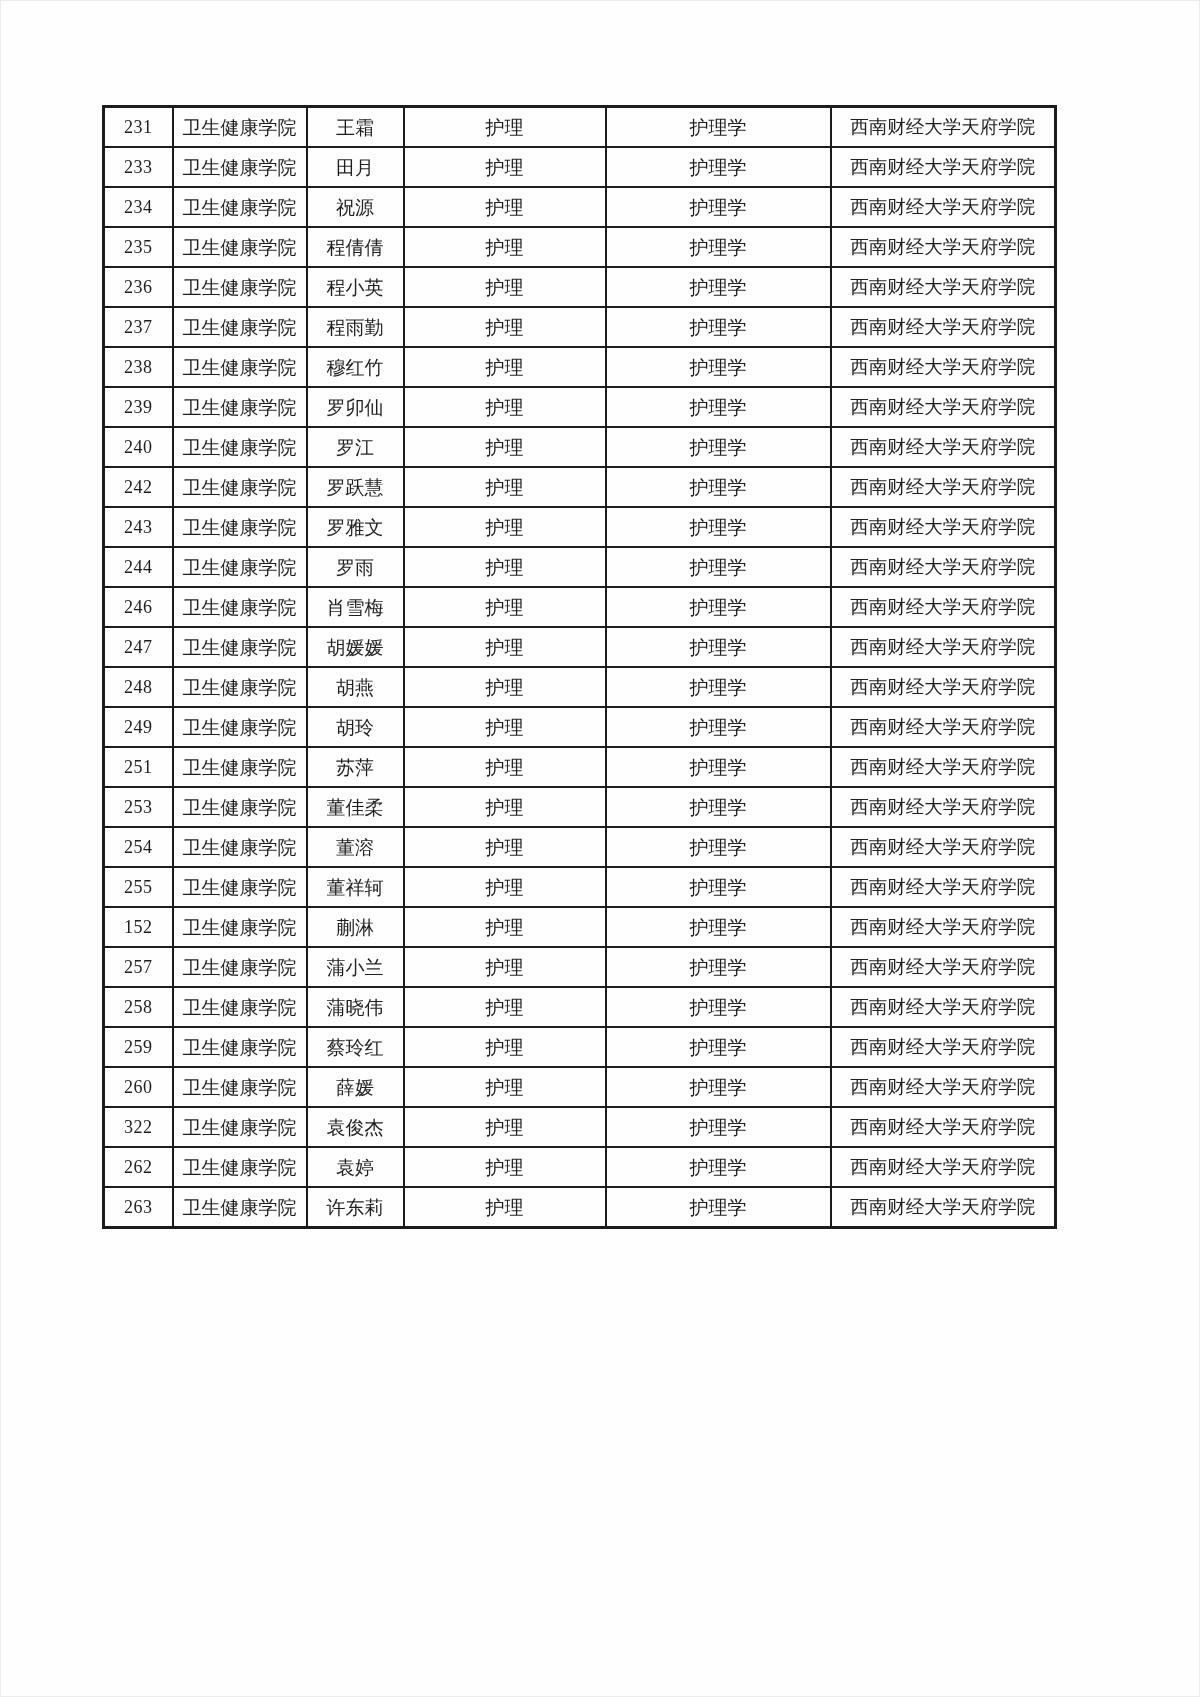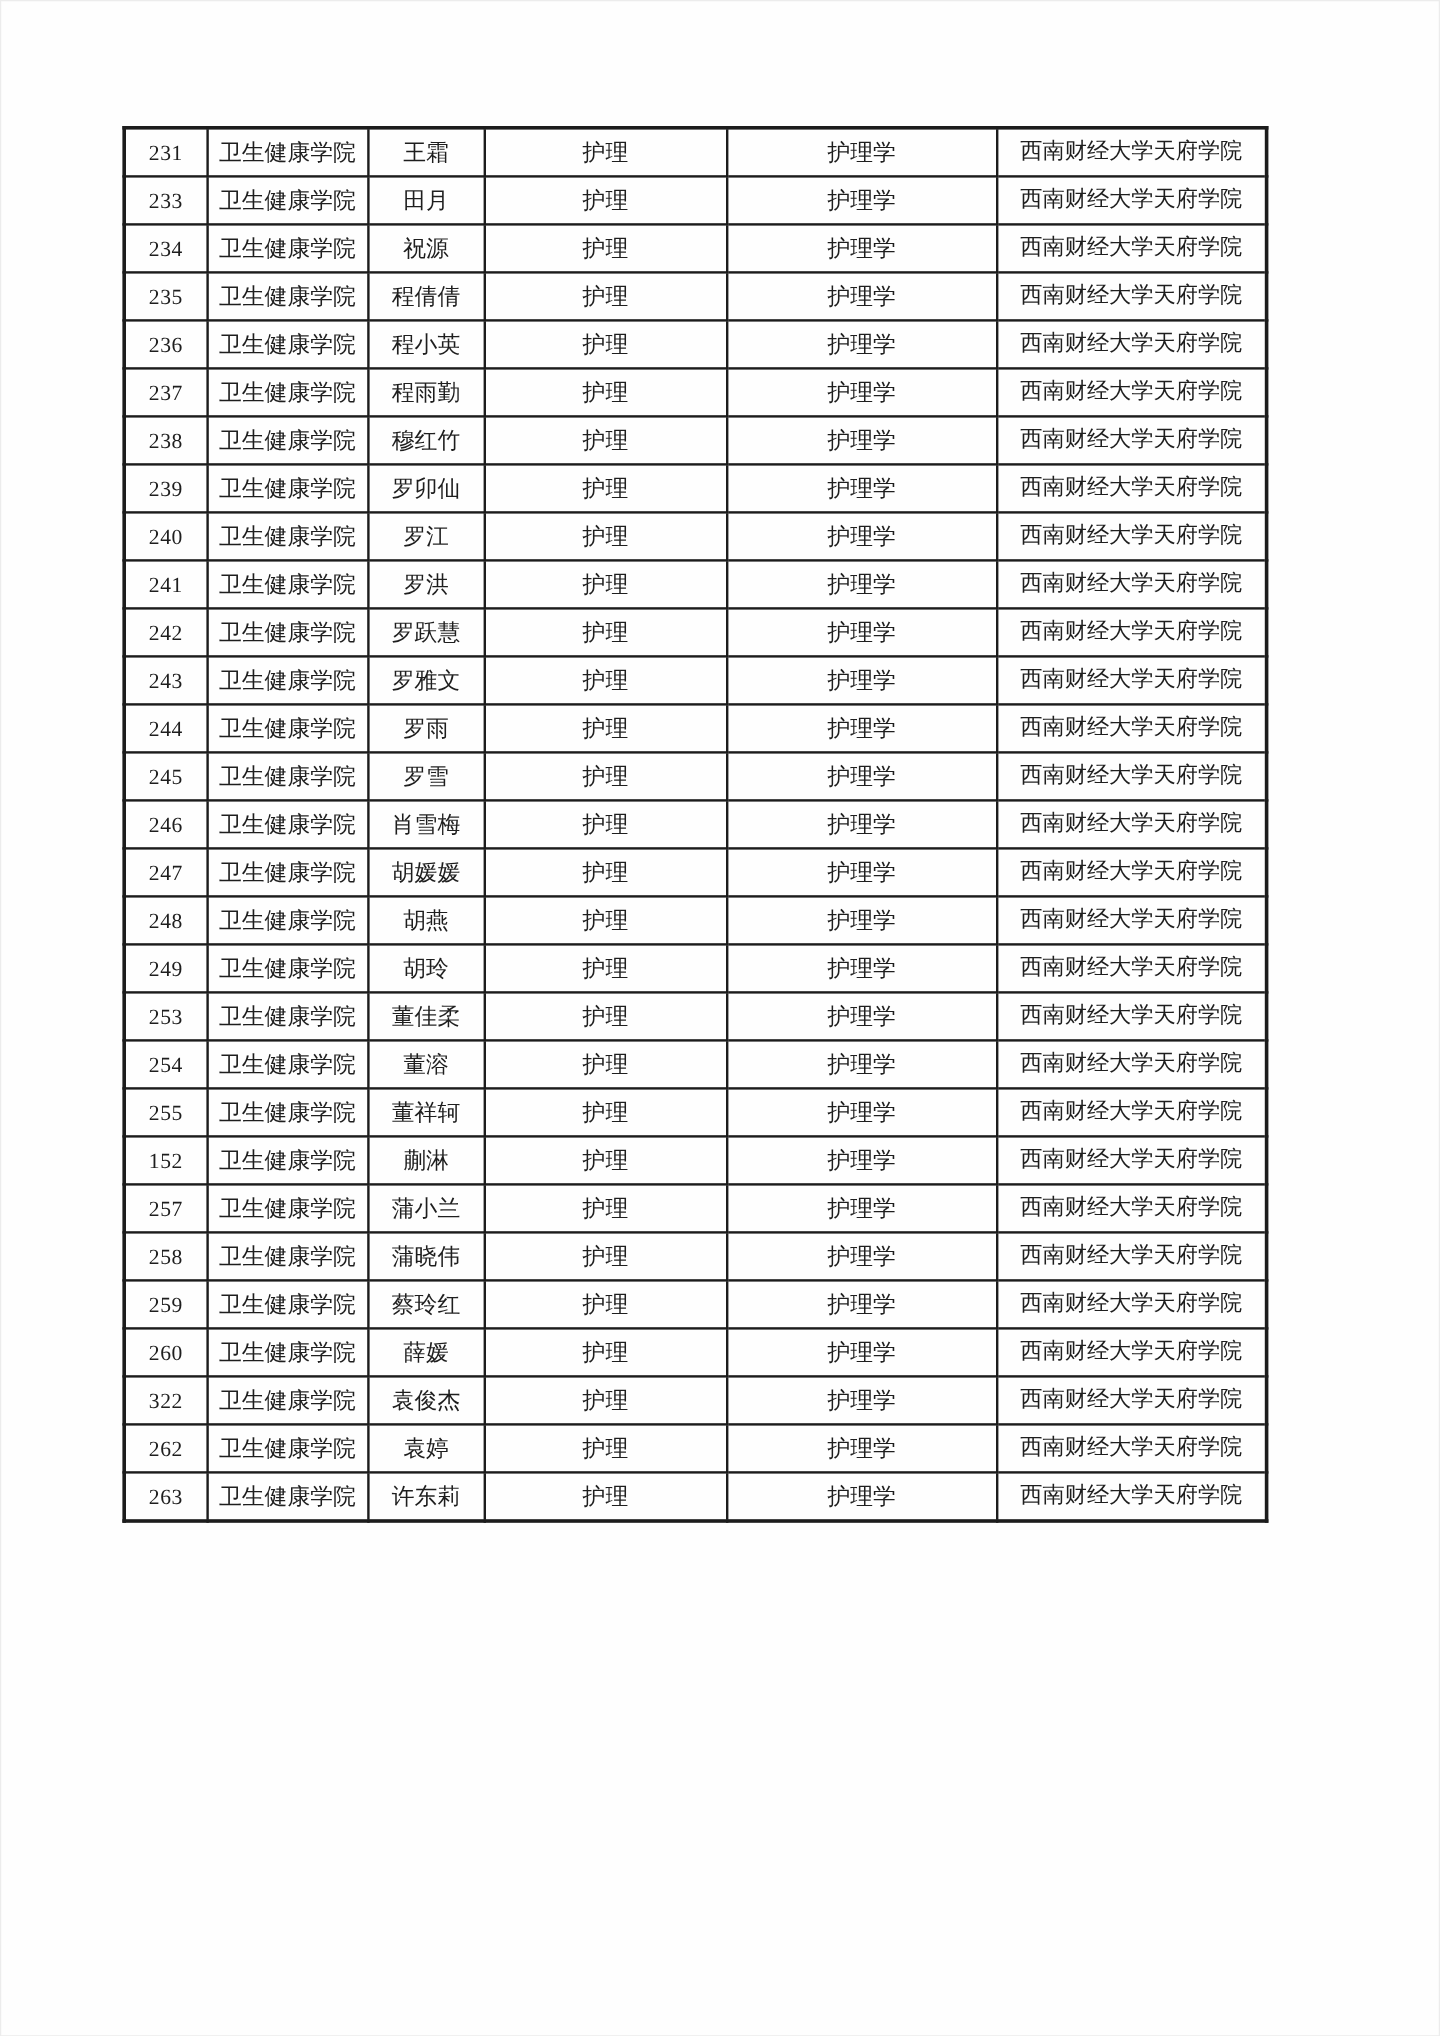--- a/index.html
+++ b/index.html
@@ -121,28 +121,20 @@
         </tr>
         <tr>
           <td class="c0">240</td>
           <td class="c1">卫生健康学院</td>
           <td class="c2">罗江</td>
           <td class="c3">护理</td>
           <td class="c4">护理学</td>
           <td class="c5">西南财经大学天府学院</td>
         </tr>
         <tr>
-          <td class="c0">241</td>
-          <td class="c1">卫生健康学院</td>
-          <td class="c2">罗洪</td>
-          <td class="c3">护理</td>
-          <td class="c4">护理学</td>
-          <td class="c5">西南财经大学天府学院</td>
-        </tr>
-        <tr>
           <td class="c0">242</td>
           <td class="c1">卫生健康学院</td>
           <td class="c2">罗跃慧</td>
           <td class="c3">护理</td>
           <td class="c4">护理学</td>
           <td class="c5">西南财经大学天府学院</td>
         </tr>
         <tr>
           <td class="c0">243</td>
           <td class="c1">卫生健康学院</td>
@@ -153,28 +145,20 @@
         </tr>
         <tr>
           <td class="c0">244</td>
           <td class="c1">卫生健康学院</td>
           <td class="c2">罗雨</td>
           <td class="c3">护理</td>
           <td class="c4">护理学</td>
           <td class="c5">西南财经大学天府学院</td>
         </tr>
         <tr>
-          <td class="c0">245</td>
-          <td class="c1">卫生健康学院</td>
-          <td class="c2">罗雪</td>
-          <td class="c3">护理</td>
-          <td class="c4">护理学</td>
-          <td class="c5">西南财经大学天府学院</td>
-        </tr>
-        <tr>
           <td class="c0">246</td>
           <td class="c1">卫生健康学院</td>
           <td class="c2">肖雪梅</td>
           <td class="c3">护理</td>
           <td class="c4">护理学</td>
           <td class="c5">西南财经大学天府学院</td>
         </tr>
         <tr>
           <td class="c0">247</td>
           <td class="c1">卫生健康学院</td>
@@ -188,20 +172,28 @@
           <td class="c1">卫生健康学院</td>
           <td class="c2">胡燕</td>
           <td class="c3">护理</td>
           <td class="c4">护理学</td>
           <td class="c5">西南财经大学天府学院</td>
         </tr>
         <tr>
           <td class="c0">249</td>
           <td class="c1">卫生健康学院</td>
           <td class="c2">胡玲</td>
+          <td class="c3">护理</td>
+          <td class="c4">护理学</td>
+          <td class="c5">西南财经大学天府学院</td>
+        </tr>
+        <tr>
+          <td class="c0">251</td>
+          <td class="c1">卫生健康学院</td>
+          <td class="c2">苏萍</td>
           <td class="c3">护理</td>
           <td class="c4">护理学</td>
           <td class="c5">西南财经大学天府学院</td>
         </tr>
         <tr>
           <td class="c0">253</td>
           <td class="c1">卫生健康学院</td>
           <td class="c2">董佳柔</td>
           <td class="c3">护理</td>
           <td class="c4">护理学</td>

